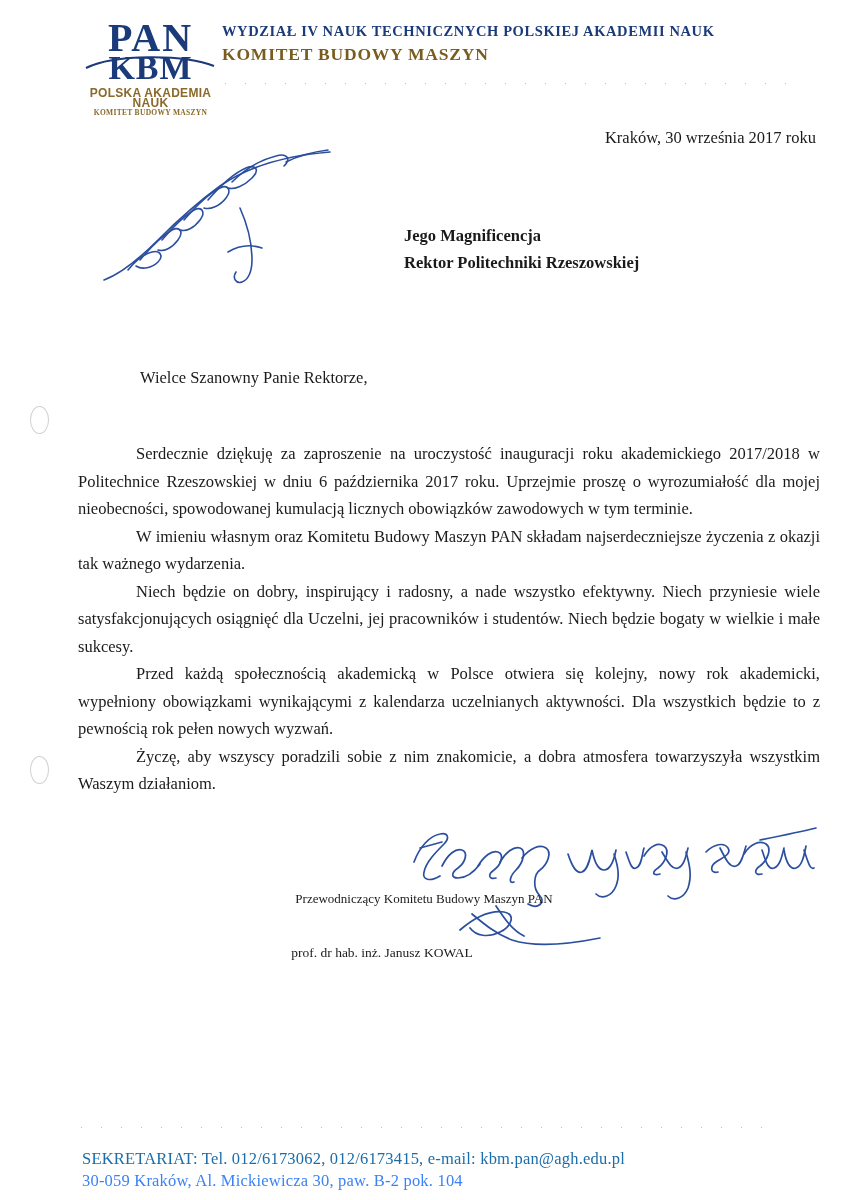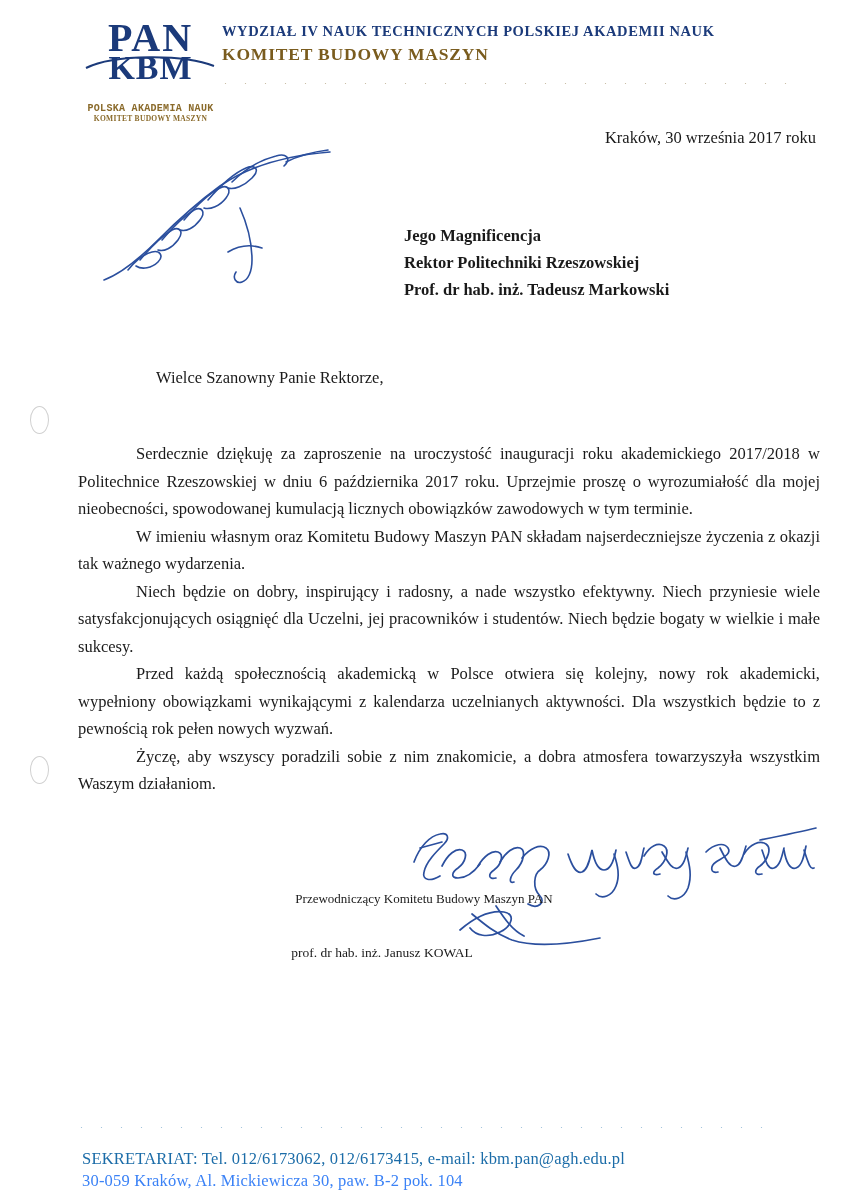--- a/index.html
+++ b/index.html
@@ -43,26 +43,26 @@
   .logo-kbm {
     font-family: "Liberation Serif", serif;
     font-size: 34px;
     font-weight: bold;
     letter-spacing: 1px;
     line-height: 32px;
     margin-top: -6px;
     color: #1b3a7a;
   }
   .logo-sub1 {
-    font-family: Liberation Mono, monospace;
-    font-size: 10px;
+    font-family: Liberation Sans, sans-serif;
+    font-size: 12px;
     font-weight: bold;
     letter-spacing: 0.3px;
     color: #8a6a2a;
-    margin-top: 20px;
+    margin-top: 4px;
     line-height: 10px;
   }
   .logo-sub2 {
     font-family: "Liberation Serif", serif;
     font-size: 7.5px;
     font-weight: bold;
     letter-spacing: 0.3px;
     color: #8a6a2a;
     line-height: 10px;
   }
@@ -129,21 +129,20 @@
     font-weight: bold;
     line-height: 27px;
   }
 
   .salutation {
     position: absolute;
     left: 140px;
     top: 367px;
     font-size: 16.5px;
     line-height: 22px;
-    margin-left: 16px;
   }
 
   .letter-body {
     position: absolute;
     left: 78px;
     top: 440px;
     width: 742px;
     font-size: 16.5px;
     line-height: 27.5px;
     text-align: justify;
@@ -273,21 +272,20 @@
     <path d="M152 34 C 164 22, 180 12, 196 8 C 206 5, 212 10, 204 18"></path>
     <path d="M206 14 C 218 8, 232 4, 248 2"></path>
     <path d="M160 60 C 168 78, 172 96, 172 112 C 172 124, 168 132, 162 134 C 156 136, 152 130, 156 124"></path>
     <path d="M148 104 C 158 98, 170 96, 182 100"></path>
   </g>
 </svg>
 
 <div class="addressee">
   <div>Jego Magnificencja</div>
   <div>Rektor Politechniki Rzeszowskiej</div>
-  <div>Prof. dr hab. inż. Tadeusz Markowski</div>
 </div>
 
 <div class="salutation">Wielce Szanowny Panie Rektorze,</div>
 
 <div class="letter-body">
   <p>Serdecznie dziękuję za zaproszenie na uroczystość inauguracji roku akademickiego 2017/2018 w Politechnice Rzeszowskiej w dniu 6 października 2017 roku. Uprzejmie proszę o wyrozumiałość dla mojej nieobecności, spowodowanej kumulacją licznych obowiązków zawodowych w tym terminie.</p>
   <p>W imieniu własnym oraz Komitetu Budowy Maszyn PAN składam najserdeczniejsze życzenia z okazji tak ważnego wydarzenia.</p>
   <p>Niech będzie on dobry, inspirujący i radosny, a nade wszystko efektywny. Niech przyniesie wiele satysfakcjonujących osiągnięć dla Uczelni, jej pracowników i studentów. Niech będzie bogaty w wielkie i małe sukcesy.</p>
   <p>Przed każdą społecznością akademicką w Polsce otwiera się kolejny, nowy rok akademicki, wypełniony obowiązkami wynikającymi z kalendarza uczelnianych aktywności. Dla wszystkich będzie to z pewnością rok pełen nowych wyzwań.</p>
   <p>Życzę, aby wszyscy poradzili sobie z nim znakomicie, a dobra atmosfera towarzyszyła wszystkim Waszym działaniom.</p>

